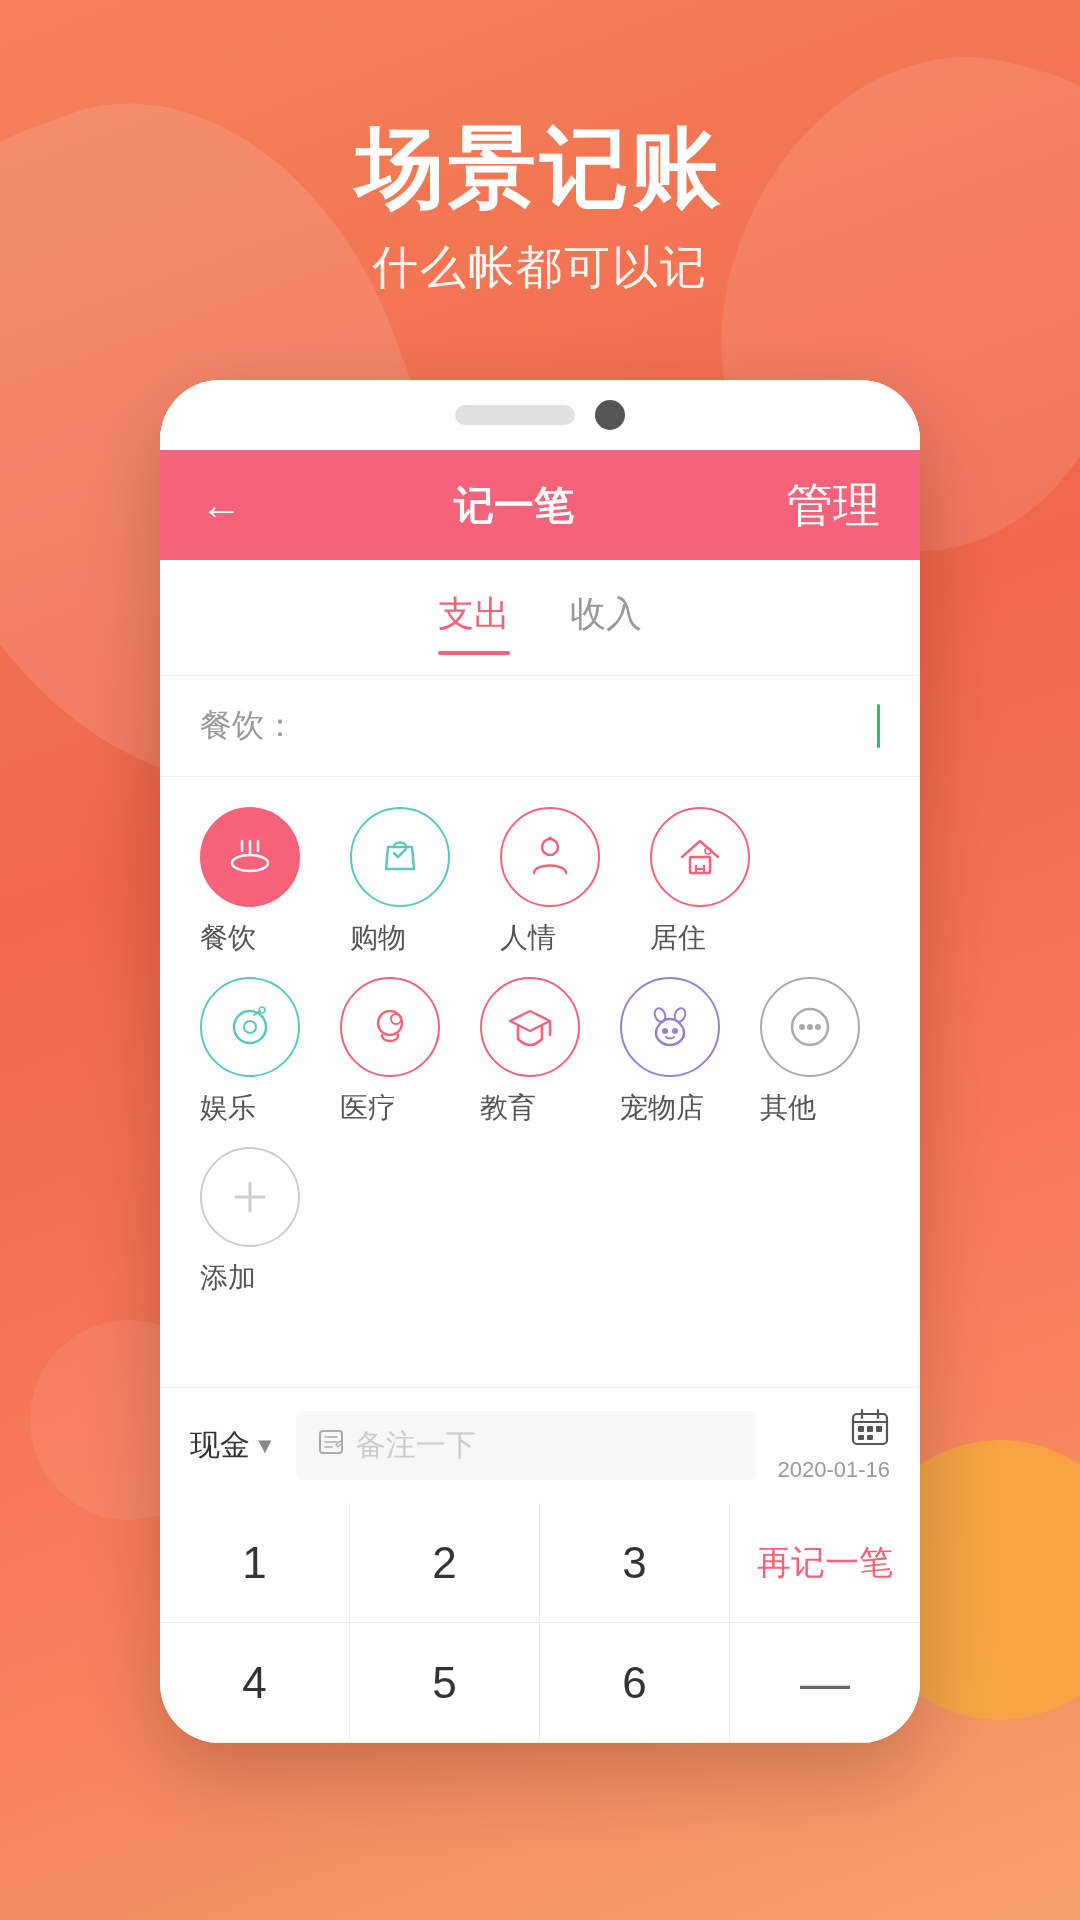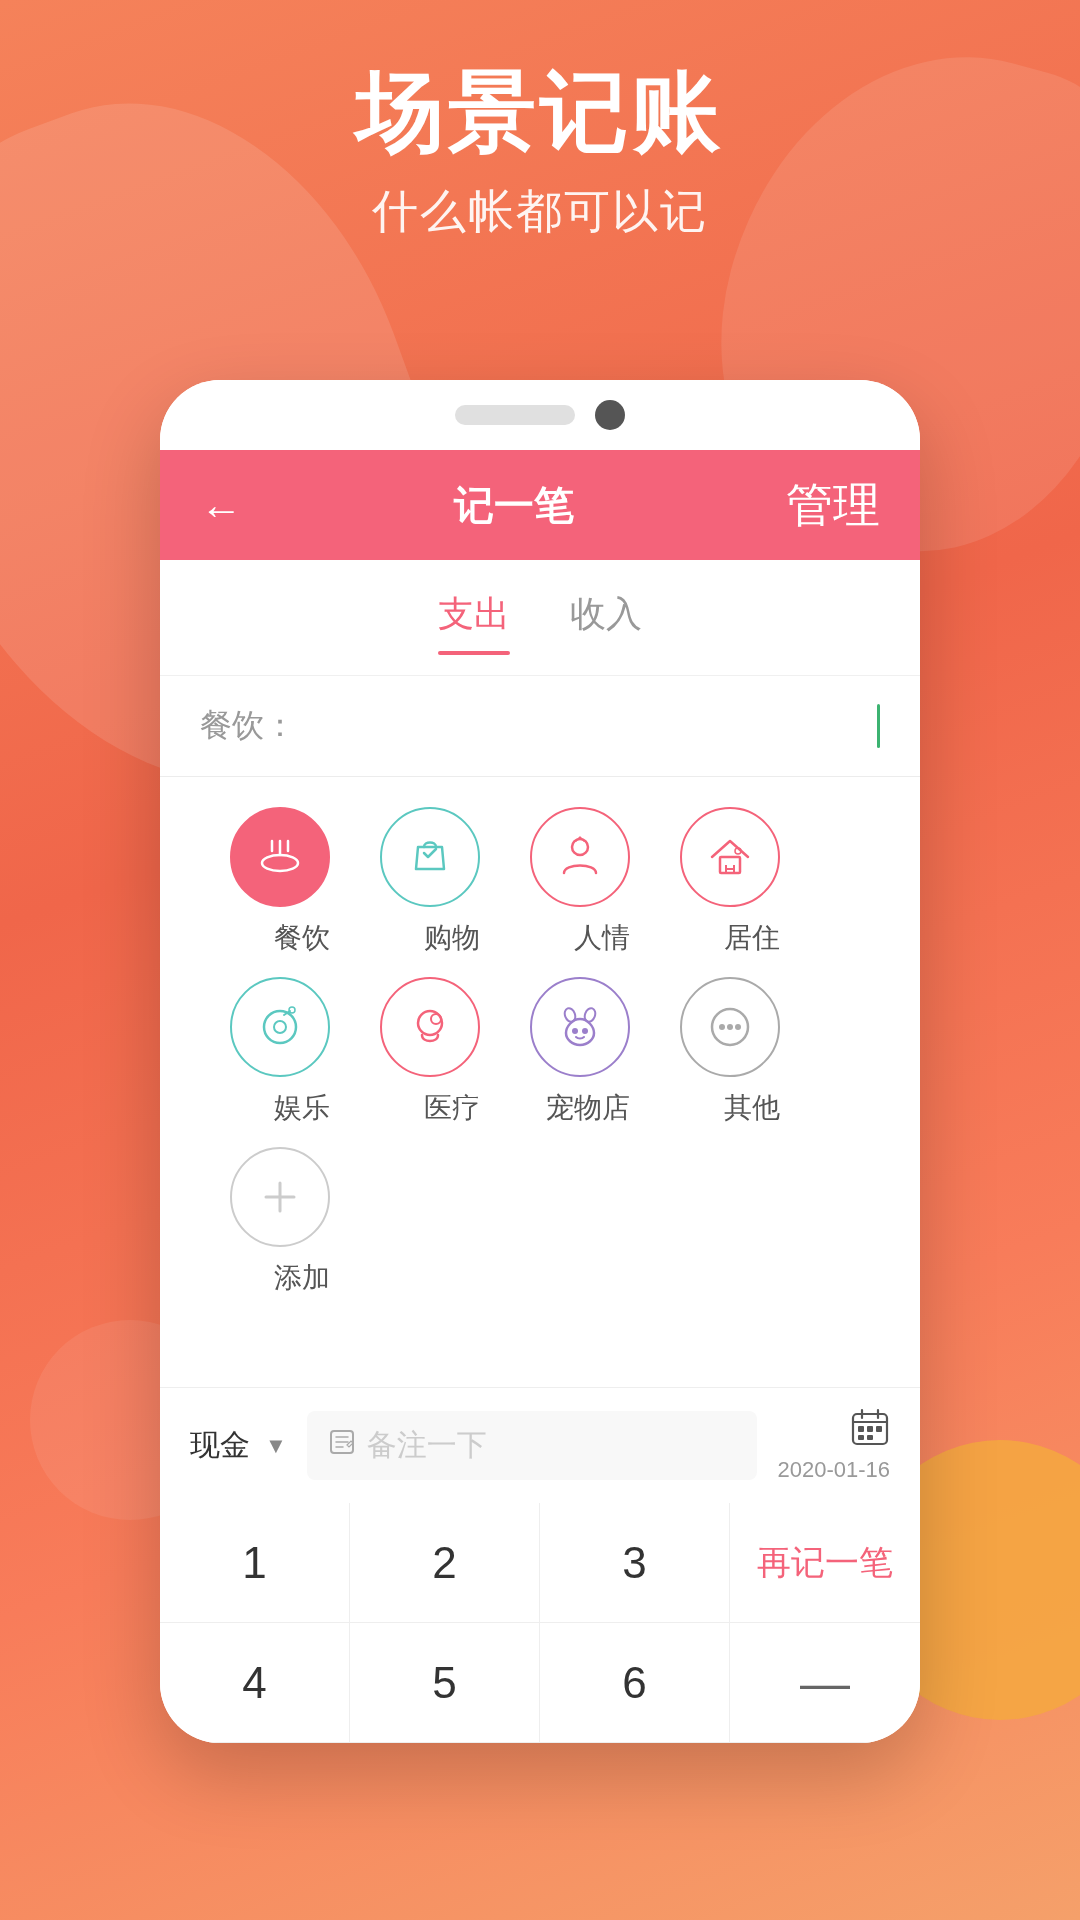--- a/index.html
+++ b/index.html
@@ -53,21 +53,21 @@
       border-radius: 50%;
       bottom: 400px;
       left: 30px;
     }
 
     
     .header-section {
       position: relative;
       z-index: 10;
       text-align: center;
-      padding-top: 64px;
+      padding-top: 120px;
     }
 
     .main-title {
       font-size: 88px;
       font-weight: 700;
       color: white;
       letter-spacing: 4px;
       line-height: 1.1;
     }
 
@@ -225,21 +225,21 @@
     .category-row {
       display: flex;
       justify-content: flex-start;
       padding: 10px 20px;
       gap: 20px;
     }
 
     .category-item {
       display: flex;
       flex-direction: column;
-      align-items: flex-end;
+      align-items: flex-start;
       width: 130px;
       cursor: pointer;
     }
 
     .category-icon-wrap {
       width: 100px;
       height: 100px;
       border-radius: 50%;
       border: 2px solid #f4637a;
       display: flex;
@@ -280,21 +280,21 @@
       display: flex;
       align-items: center;
       padding: 20px 30px;
       border-top: 1px solid #eee;
       gap: 20px;
     }
 
     .cash-selector {
       display: flex;
       align-items: center;
-      gap: 15px;
+      gap: 4px;
       font-size: 30px;
       color: #333;
       cursor: pointer;
     }
 
     .cash-arrow {
       font-size: 22px;
       color: #888;
     }
 
@@ -482,20 +482,30 @@
         <div class="category-icon-wrap">
           <svg width="52" height="52" viewBox="0 0 52 52" fill="none">
             <circle cx="26" cy="22" r="12" stroke="#f4637a" stroke-width="2.5" fill="none"></circle>
             <circle cx="32" cy="18" r="5" stroke="#f4637a" stroke-width="2" fill="none"></circle>
             <path d="M18 34 C18 42 34 42 34 34" stroke="#f4637a" stroke-width="2.5" fill="none" stroke-linecap="round"></path>
           </svg>
         </div>
         <div class="category-label">医疗</div>
       </div>
 
+      <div class="category-item">
+        <div class="category-icon-wrap">
+          <svg width="52" height="52" viewBox="0 0 52 52" fill="none">
+            <path d="M26 10 L46 20 L26 30 L6 20 Z" stroke="#f4637a" stroke-width="2.5" fill="none" stroke-linejoin="round"></path>
+            <path d="M14 24 L14 38 C14 38 20 44 26 44 C32 44 38 38 38 38 L38 24" stroke="#f4637a" stroke-width="2.5" fill="none" stroke-linecap="round"></path>
+            <line x1="46" y1="20" x2="46" y2="34" stroke="#f4637a" stroke-width="2.5" stroke-linecap="round"></line>
+          </svg>
+        </div>
+        <div class="category-label">教育</div>
+      </div>
 
       <div class="category-item">
         <div class="category-icon-wrap purple">
           <svg width="52" height="52" viewBox="0 0 52 52" fill="none">
             <path d="M26 18 C18 18 12 26 12 32 C12 38 18 44 26 44 C34 44 40 38 40 32 C40 26 34 18 26 18 Z" stroke="#9b7fcb" stroke-width="2.5" fill="none"></path>
             <ellipse cx="16" cy="14" rx="5" ry="7" stroke="#9b7fcb" stroke-width="2" fill="none" transform="rotate(-20 16 14)"></ellipse>
             <ellipse cx="36" cy="14" rx="5" ry="7" stroke="#9b7fcb" stroke-width="2" fill="none" transform="rotate(20 36 14)"></ellipse>
             <circle cx="21" cy="30" r="3" fill="#9b7fcb"></circle>
             <circle cx="31" cy="30" r="3" fill="#9b7fcb"></circle>
             <path d="M22 36 C24 38 28 38 30 36" stroke="#9b7fcb" stroke-width="2" fill="none" stroke-linecap="round"></path>

